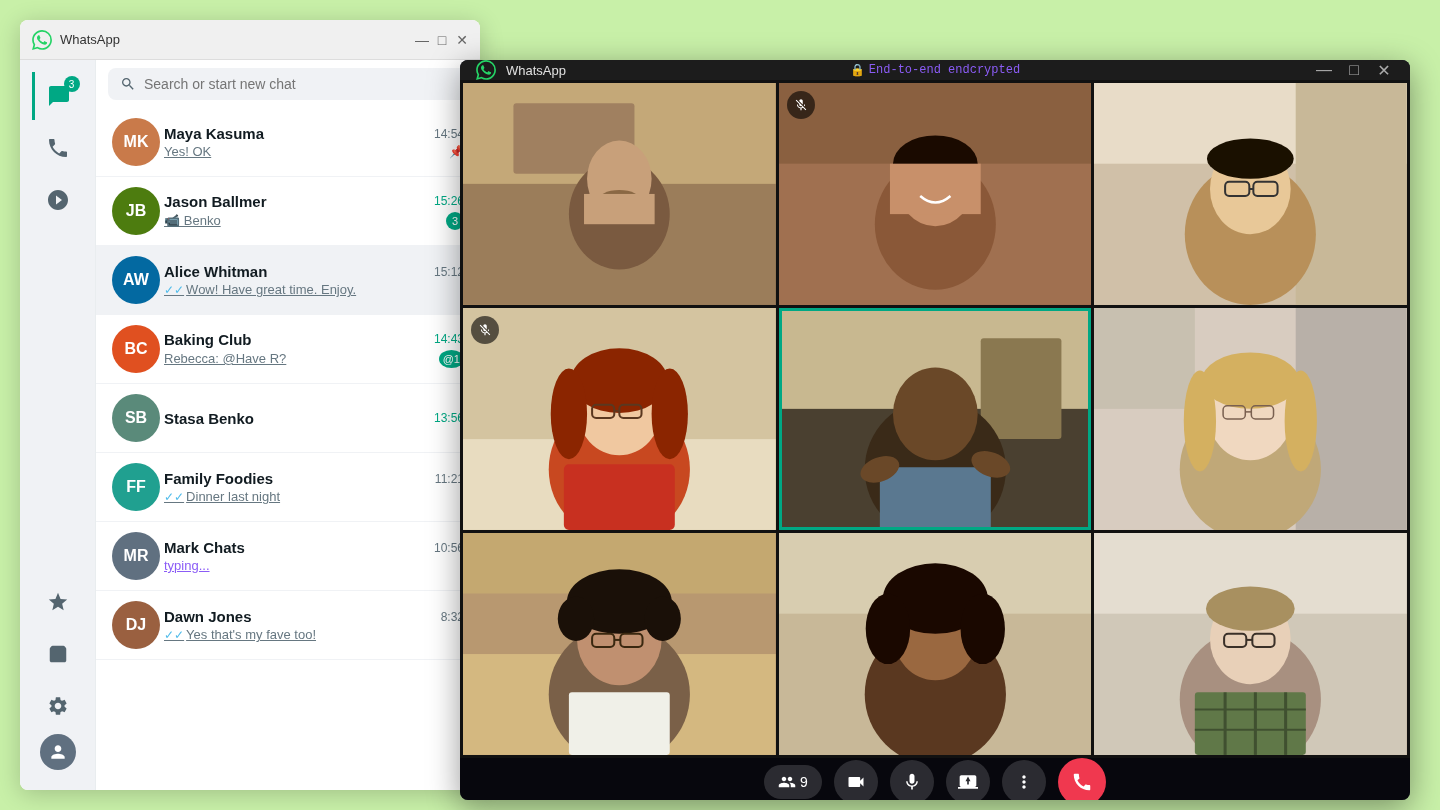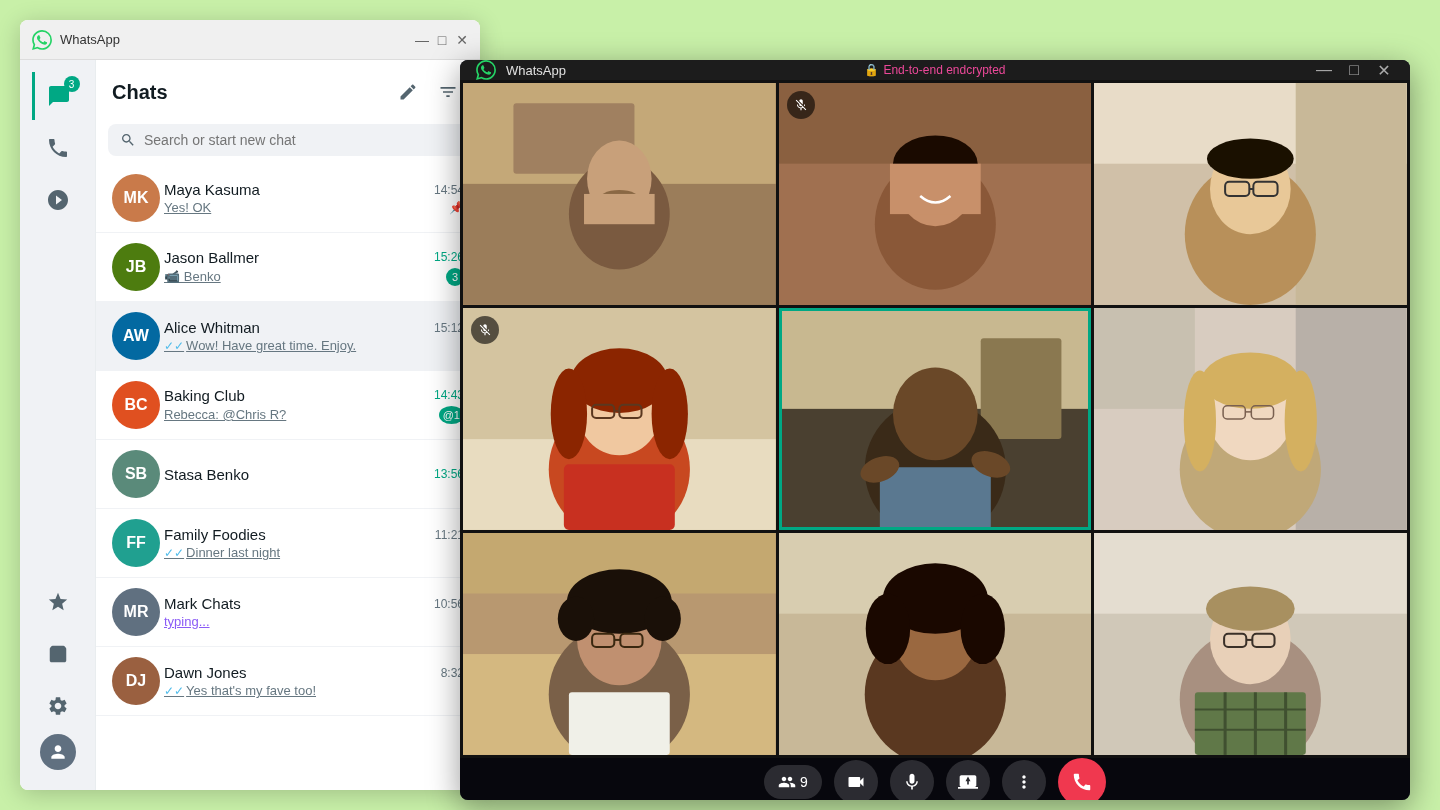--- a/index.html
+++ b/index.html
@@ -214,21 +214,21 @@
       flex: 1;
       min-width: 0;
     }
     .chat-info-top {
       display: flex;
       justify-content: space-between;
       align-items: center;
     }
     .chat-name {
       font-size: 15px;
-      font-weight: 400;
+      font-weight: 700;
       color: #111b21;
     }
     .chat-time {
       font-size: 12px;
       color: #667781;
     }
     .chat-time.green { color: #00a884; }
     .chat-info-bottom {
       display: flex;
       justify-content: space-between;
@@ -298,21 +298,22 @@
     .encryption-badge {
       display: flex;
       align-items: center;
       gap: 4px;
       position: absolute;
       left: 50%;
       transform: translateX(-50%);
     }
     .encryption-text {
       font-size: 12px;
-      color: #ec4899;
+      color: #8b5cf6;
+      font-family: Liberation Mono, monospace;
     }
     .lock-icon-small {
       color: #aaa;
       font-size: 12px;
     }
     .video-titlebar-btns {
       display: flex;
       gap: 10px;
     }
     .video-tb-btn {
@@ -467,35 +468,20 @@
         </div>
         <div class="avatar-small" style="background:#607080;">
           <svg width="20" height="20" viewBox="0 0 24 24" fill="white">
             <path d="M12 12c2.21 0 4-1.79 4-4s-1.79-4-4-4-4 1.79-4 4 1.79 4 4 4zm0 2c-2.67 0-8 1.34-8 4v2h16v-2c0-2.66-5.33-4-8-4z"></path>
           </svg>
         </div>
       </div>
     </div>
 
     <div class="chat-panel">
-      <div class="chat-header">
-        <span class="chat-title">Chats</span>
-        <div class="chat-header-icons">
-          <div class="header-icon-btn">
-            <svg width="20" height="20" viewBox="0 0 24 24" fill="#54656f">
-              <path d="M3 17.25V21h3.75L17.81 9.94l-3.75-3.75L3 17.25zM20.71 7.04c.39-.39.39-1.02 0-1.41l-2.34-2.34c-.39-.39-1.02-.39-1.41 0l-1.83 1.83 3.75 3.75 1.83-1.83z"></path>
-            </svg>
-          </div>
-          <div class="header-icon-btn">
-            <svg width="20" height="20" viewBox="0 0 24 24" fill="#54656f">
-              <path d="M10 18h4v-2h-4v2zM3 6v2h18V6H3zm3 7h12v-2H6v2z"></path>
-            </svg>
-          </div>
-        </div>
-      </div>
       <div class="search-bar">
         <svg width="16" height="16" viewBox="0 0 24 24" fill="#54656f">
           <path d="M15.5 14h-.79l-.28-.27C15.41 12.59 16 11.11 16 9.5 16 5.91 13.09 3 9.5 3S3 5.91 3 9.5 5.91 16 9.5 16c1.61 0 3.09-.59 4.23-1.57l.27.28v.79l5 4.99L20.49 19l-4.99-5zm-6 0C7.01 14 5 11.99 5 9.5S7.01 5 9.5 5 14 7.01 14 9.5 11.99 14 9.5 14z"></path>
         </svg>
         <input class="search-input" type="text" placeholder="Search or start new chat" style="">
       </div>
       <div class="chat-list">
 
       <div class="chat-item">
       <div class="chat-avatar" style="background: #c97a4a">
@@ -545,21 +531,21 @@
           <div class="chat-item">
       <div class="chat-avatar" style="background: #e05020">
         BC
       </div>
       <div class="chat-info">
         <div class="chat-info-top">
           <span class="chat-name">Baking Club</span>
           <span class="chat-time green">14:43</span>
         </div>
         <div class="chat-info-bottom">
-          <span class="chat-preview">Rebecca: @Chris R?</span>
+          <span class="chat-preview">Rebecca: @Have R?</span>
           <span class="chat-badge mention">@1</span>
         </div>
       </div>
     </div>
           <div class="chat-item">
       <div class="chat-avatar" style="background: #5a8a7a">
         SB
       </div>
       <div class="chat-info">
         <div class="chat-info-top">

